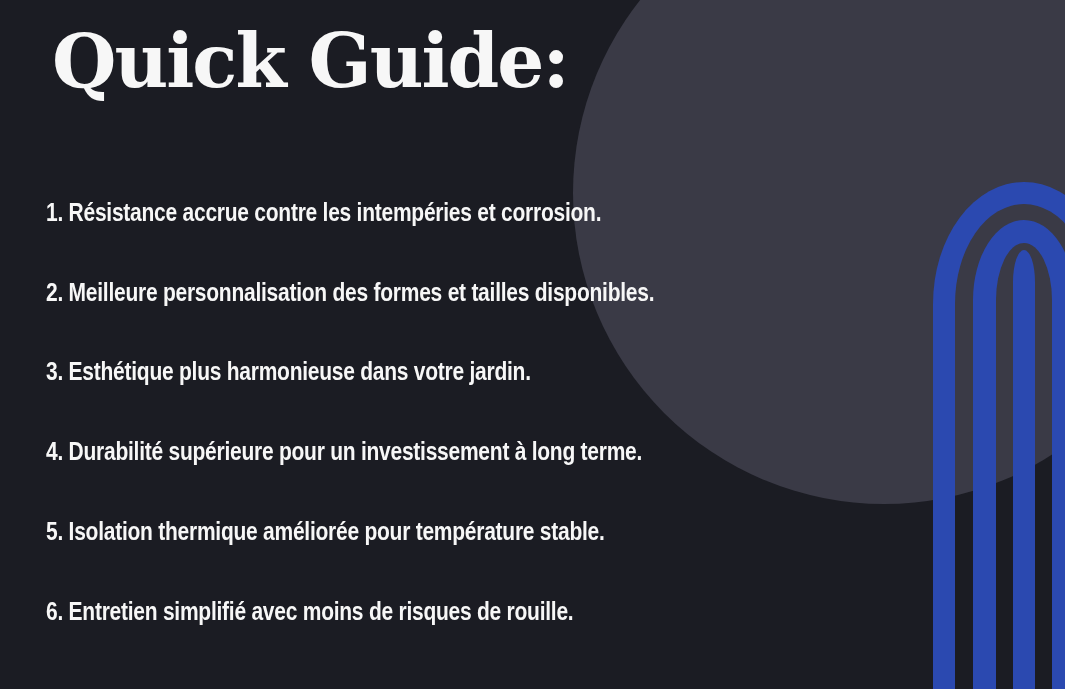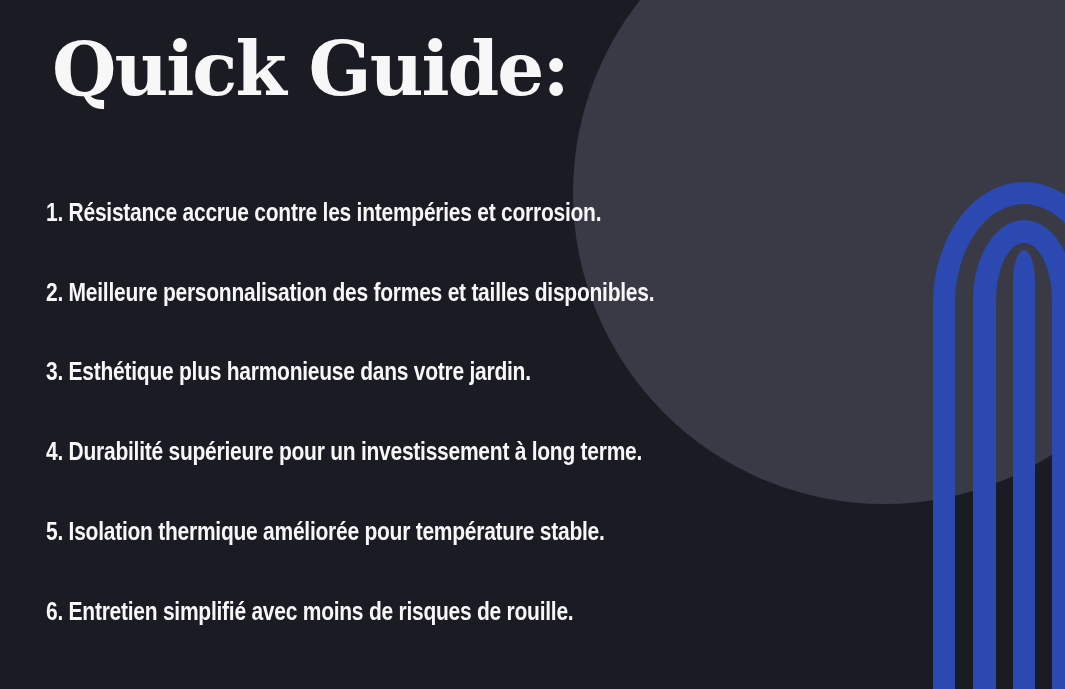--- a/index.html
+++ b/index.html
@@ -66,21 +66,20 @@
   .title {
     position: absolute;
     left: 52px;
     top: 18px;
     color: var(--text);
     font-family: "DejaVu Serif", "Liberation Serif", serif;
     font-weight: bold;
     font-size: 74px;
     letter-spacing: -2px;
     white-space: nowrap;
-    margin-top: 8px;
   }
   .guide-list {
     position: absolute;
     left: 0;
     top: 0;
     width: 100%;
     height: 100%;
     list-style: none;
     margin-top: 40px;
   }

